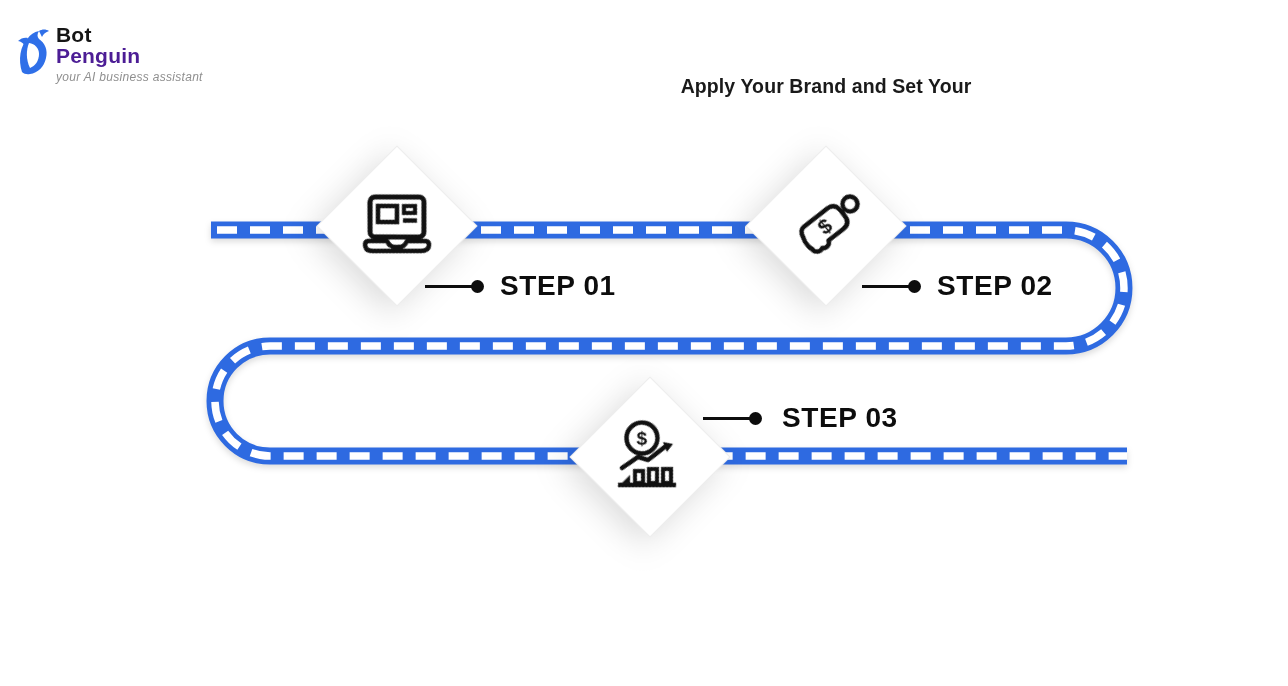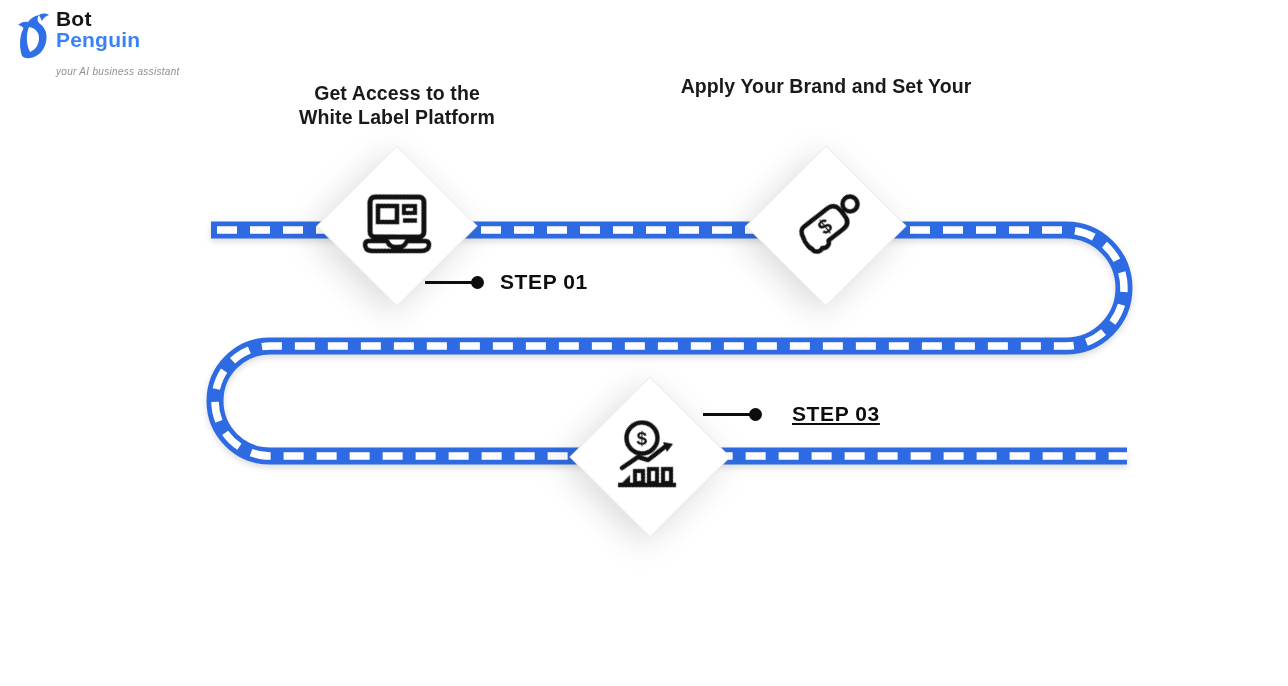--- a/index.html
+++ b/index.html
@@ -7,26 +7,26 @@
   .canvas {
     position: relative;
     width: 1288px;
     height: 686px;
     background: #ffffff;
     overflow: hidden;
     font-family: "Liberation Sans", sans-serif;
   }
 
   
-  .logo { position: absolute; left: 16px; top: 8px; display: flex; justify-content: flex-end; }
+  .logo { position: absolute; left: 16px; top: 24px; display: flex; justify-content: flex-end; }
   .logo-mark { width: 38px; height: 52px; margin-top: 4px; }
   .logo-text { margin-left: 2px; }
   .logo-line1 { font-size: 21px; font-weight: 700; color: #161616; line-height: 21px; letter-spacing: 0.2px; }
   .logo-line2 { font-size: 21px; font-weight: 700; line-height: 22px; letter-spacing: 0.2px; }
-  .logo-tagline { font-size: 10px; font-style: italic; color: #8f8f8f; margin-top: 15px; letter-spacing: 0.3px; }
+  .logo-tagline { font-size: 12px; font-style: italic; color: #8f8f8f; margin-top: 3px; letter-spacing: 0.3px; }
 
   
   .road-svg { position: absolute; left: 0; top: 0; filter: drop-shadow(0 3px 3px rgba(0,0,0,0.14)); }
 
   
   .diamond {
     position: absolute;
     width: 114px; height: 114px;
     background: #ffffff;
     border: 1px solid #ededed;
@@ -55,46 +55,46 @@
   .t3 { left: 420px; top: 570px; width: 466px; }
 
   
   .step-row { position: absolute; display: flex; align-items: center; }
   .s1 { left: 425px; top: 270px; }
   .s2 { left: 862px; top: 270px; }
   .s3 { left: 703px; top: 402px; }
   .connector-line { width: 47px; height: 3px; background: #0d0d0d; }
   .connector-dot { width: 13px; height: 13px; border-radius: 50%; background: #0d0d0d; margin-left: -1px; }
   .step-label {
-    font-size: 21px;
+    font-size: 28px;
     font-weight: 700;
     color: #0d0d0d;
     letter-spacing: 0.6px;
     margin-left: 16px;
     white-space: nowrap;
   }
-  .s3 .step-label { margin-left: 30px; text-decoration: underline; }
+  .s3 .step-label { margin-left: 20px; }
 
   .icon-svg { display: block; }
 </style>
 </head>
 <body>
 
 <div class="canvas">
 
   <div class="logo">
     <svg class="logo-mark" viewBox="0 0 38 52">
       <path d="M6 44 C2 32 4 18 12 10 C14 7 18 4 23 3 C21 6 21 9 23 11 C29 15 32 22 30 30 C28 39 22 45 14 46 C11 46.5 8 46 6 44 Z" fill="#2f6fe8"></path>
       <path d="M12 10 C9 9 5 10 2 13 C5 13.5 7 15 8 17 Z" fill="#2f6fe8"></path>
       <path d="M23 3 C26 1 30 1 33 3 C30 4 27 6 26 9 Z" fill="#2f6fe8"></path>
       <path d="M13 15 C10 22 10 32 14 40 C19 38 23 33 23 26 C23 20 19 16 13 15 Z" fill="#ffffff"></path>
     </svg>
     <div class="logo-text">
       <div class="logo-line1">Bot</div>
-      <div class="logo-line2" style="color:#3b82f6;">Penguin</div>
+      <div class="logo-line2" style="color:#4c1d95;">Penguin</div>
       <div class="logo-tagline">your AI business assistant</div>
     </div>
   </div>
 
   <svg class="road-svg" width="1288" height="686" viewBox="0 0 1288 686">
     <path d="M 211 230 H 1066 A 58 58 0 0 1 1066 346 H 270 A 55 55 0 0 0 270 456 H 1127" fill="none" stroke-width="17" stroke-linecap="butt" stroke="#2e6ae1"></path>
     <path d="M 211 230 H 1066 A 58 58 0 0 1 1066 346 H 270 A 55 55 0 0 0 270 456 H 1127" fill="none" stroke-width="7.5" stroke-linecap="butt" stroke-dasharray="20 13" stroke-dashoffset="-6" stroke="#ffffff"></path>
   </svg>
 
   <div class="diamond d1">
@@ -130,32 +130,33 @@
         <path d="M49 22 L59 24 L53 32 Z" fill="#111"></path>
         <path d="M8 63 L16 55 L16 63 Z" fill="#111"></path>
         <rect x="21" y="51" width="8" height="12" fill="none" stroke="#111" stroke-width="4"></rect>
         <rect x="35" y="49" width="8" height="14" fill="none" stroke="#111" stroke-width="4"></rect>
         <rect x="49" y="49" width="8" height="14" fill="none" stroke="#111" stroke-width="4"></rect>
         <line x1="4" y1="65" x2="62" y2="65" stroke="#111" stroke-width="4.5"></line>
       </svg>
     </div>
   </div>
 
-  <div class="step-title t1">
-    <div>Get Access to the</div>
-    <div>White Label Platform</div>
-  </div>
   <div class="step-title t2">
     <div>Apply Your Brand and Set Your</div>
   </div>
 
   <div class="step-row s1">
     <div class="connector-line"></div>
     <div class="connector-dot"></div>
     <div class="step-label">STEP 01</div>
+  </div>
+  <div class="step-row s2">
+    <div class="connector-line"></div>
+    <div class="connector-dot"></div>
+    <div class="step-label">STEP 02</div>
   </div>
   <div class="step-row s3">
     <div class="connector-line"></div>
     <div class="connector-dot"></div>
     <div class="step-label">STEP 03</div>
   </div>
 
 </div>
 
 </body></html>

